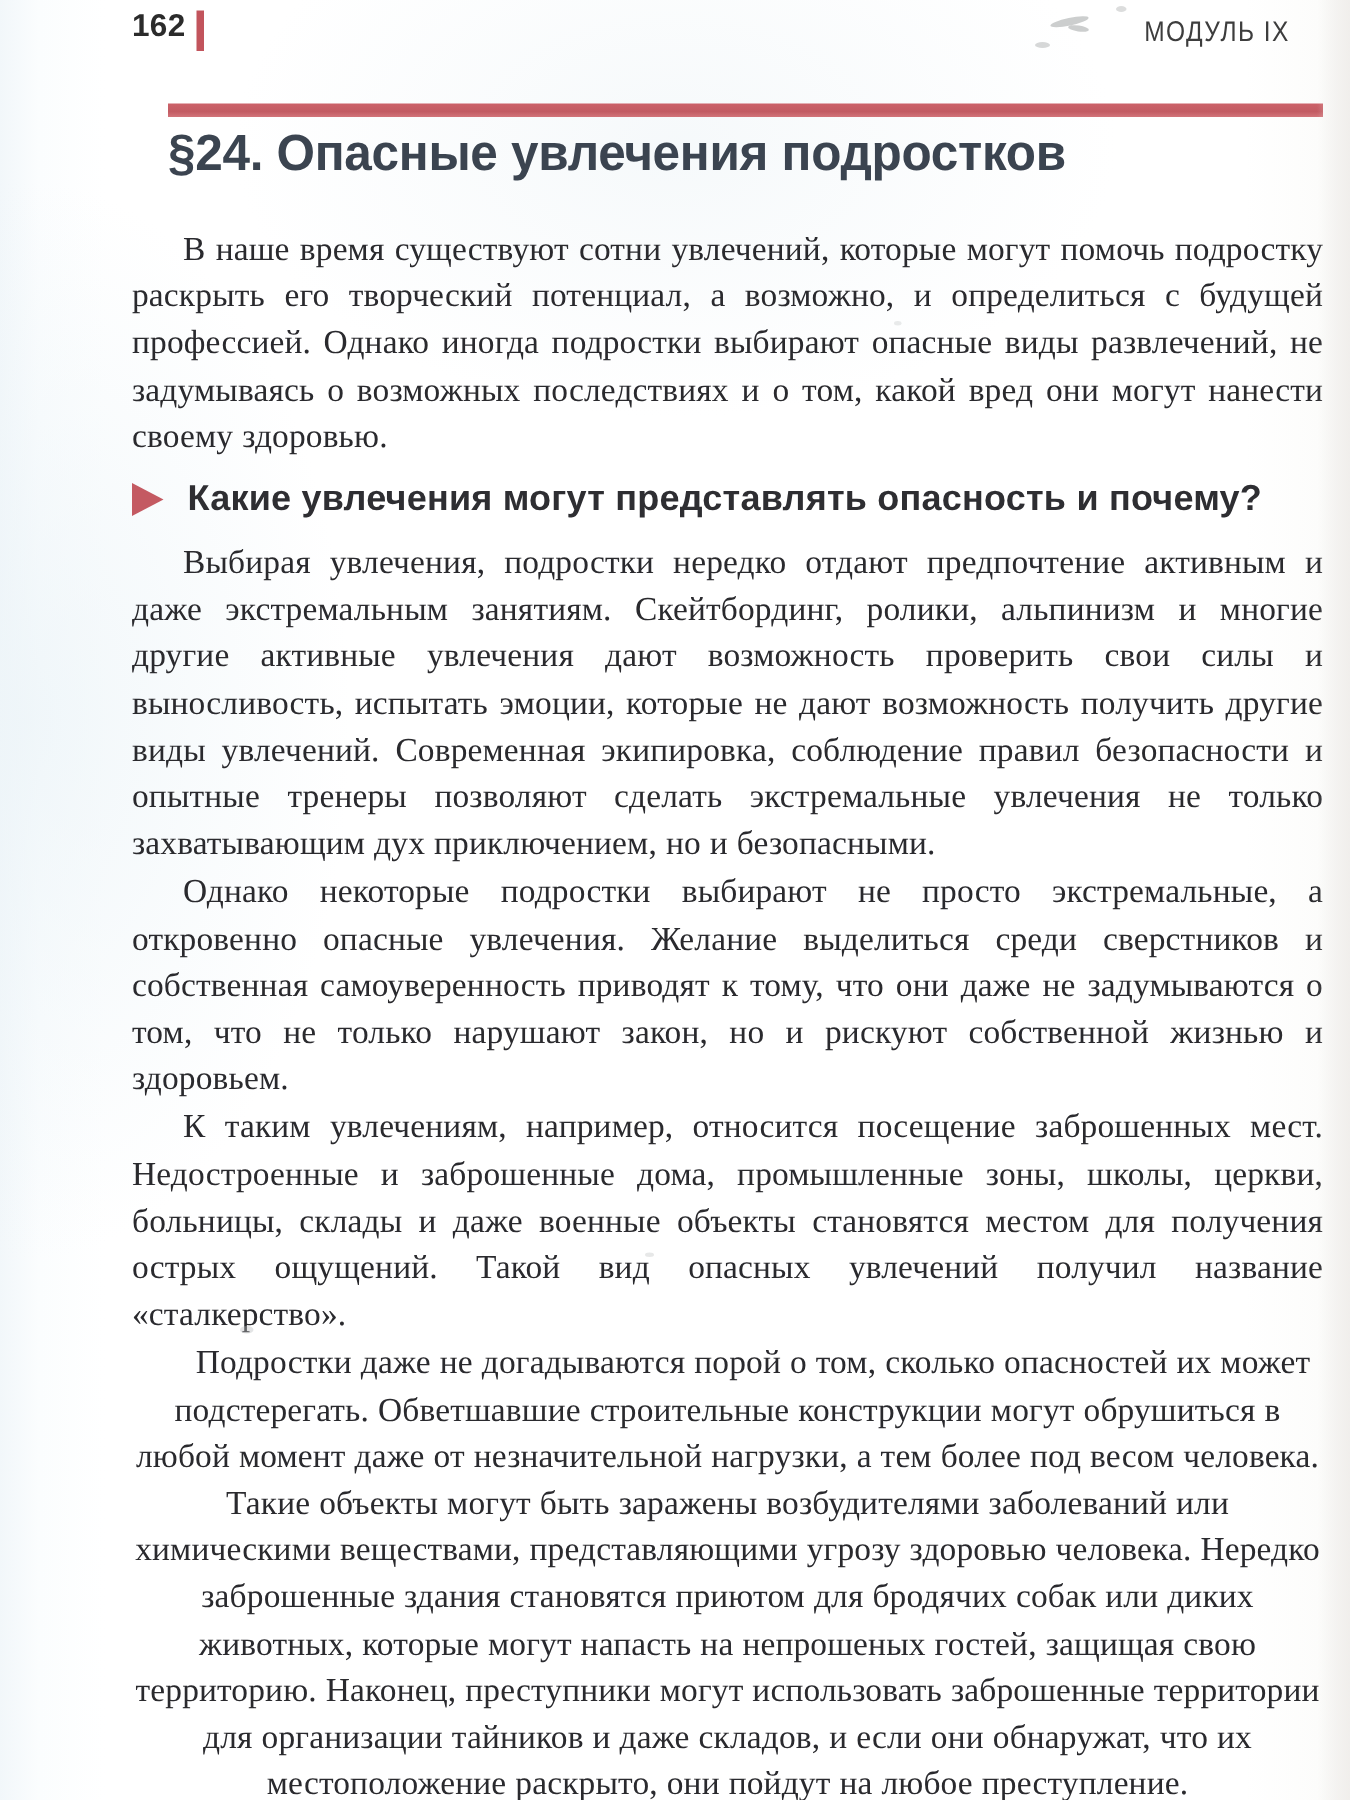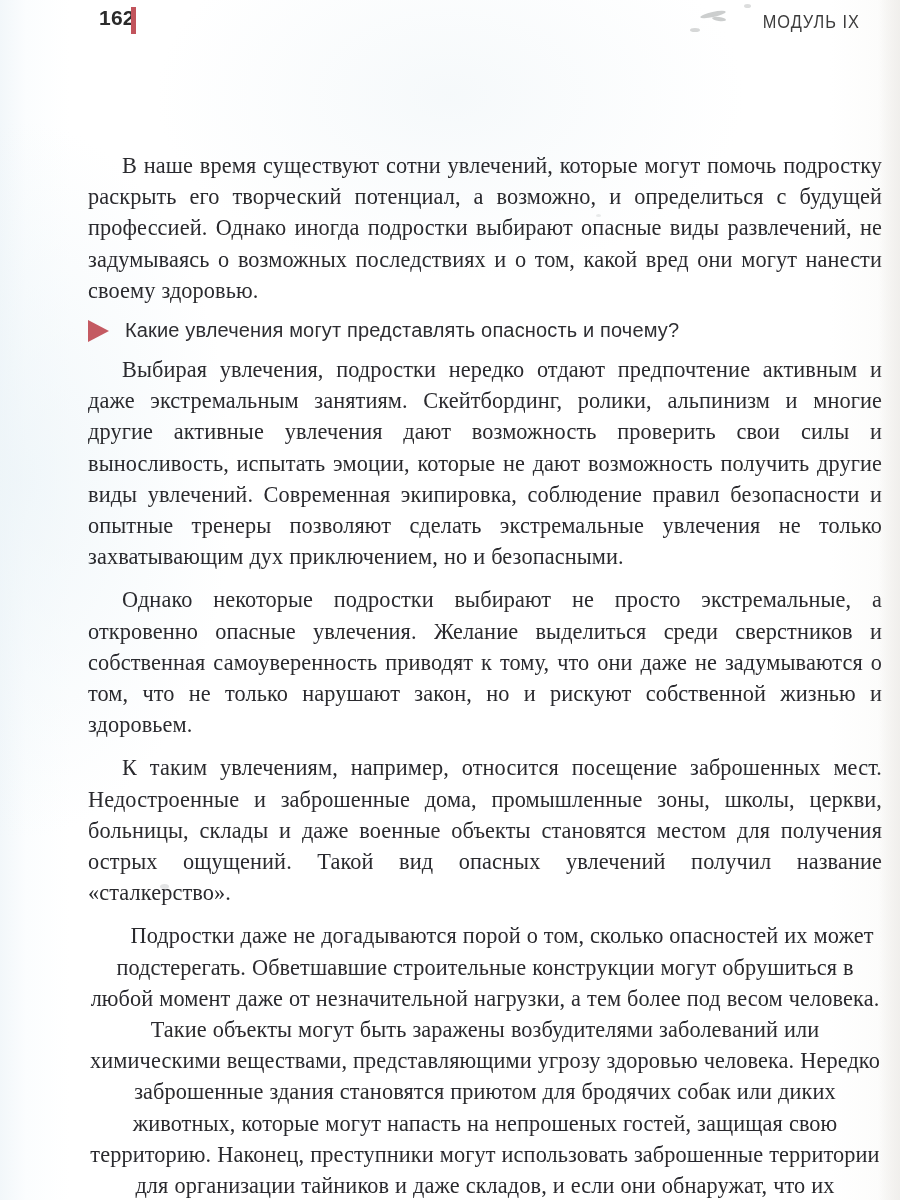--- a/index.html
+++ b/index.html
@@ -48,21 +48,20 @@
   }
   .folio {
     position: absolute;
     left: 0;
     top: 0;
     font-family: "Liberation Sans", "DejaVu Sans", sans-serif;
     font-weight: bold;
     font-size: 21px;
     color: #2b2b2b;
     letter-spacing: 0.2px;
-    margin-left: 11px;
   }
   .folio-rule {
     position: absolute;
     left: 43px;
     top: 1px;
     width: 5px;
     height: 27px;
     background: #c2545c;
   }
   .module-label {
@@ -123,21 +122,21 @@
     font-size: 22.3px;
     line-height: 31.2px;
     color: #2a2a2e;
     letter-spacing: 0.1px;
     word-spacing: 0.3px;
     -webkit-hyphens: manual;
     hyphens: manual;
     font-family: Liberation Serif, serif;
   }
   p.para + p.para {
-    margin-top: 12px;
+    margin-top: 1px;
   }
   p.para:last-child { text-align: center; }
 
   
   .callout {
     display: flex;
     align-items: center;
     margin: 13px 0 12px 0;
     text-indent: 0;
   }
@@ -145,22 +144,22 @@
     width: 0;
     height: 0;
     border-top: 11px solid transparent;
     border-bottom: 11px solid transparent;
     border-left: 21px solid #c45a62;
     margin-right: 16px;
     flex: 0 0 auto;
   }
   .callout-text {
     font-family: "Liberation Sans", "DejaVu Sans", sans-serif;
-    font-weight: normal;
-    font-size: 20px;
+    font-weight: bold;
+    font-size: 24px;
     color: #2e2e32;
     letter-spacing: 0.15px;
     white-space: nowrap;
   }
 
   
   .edge-band {
     position: absolute;
     top: 0;
     right: 0;
@@ -181,20 +180,24 @@
     <div class="folio">162</div>
     <div class="folio-rule"></div>
     <div class="module-label">МОДУЛЬ IX</div>
   </div>
 
   <div class="header-smudge" style="left:700px; top:12px; width:26px; height:5px; border-radius:50%; transform:rotate(-12deg);"></div>
   <div class="header-smudge" style="left:712px; top:17px; width:14px; height:4px; border-radius:50%; transform:rotate(8deg);"></div>
   <div class="header-smudge" style="left:744px; top:4px; width:7px; height:4px; border-radius:50%; opacity:0.35;"></div>
   <div class="header-smudge" style="left:690px; top:28px; width:10px; height:4px; border-radius:50%; opacity:0.4;"></div>
 
+  <div class="title-block">
+    <div class="title-rule"></div>
+    <div class="section-title">§24. Опасные увлечения подростков</div>
+  </div>
 
   <div class="body-col">
 
     <p class="para">В наше время существуют сотни увлечений, которые могут помочь подростку раскрыть его творческий потенциал, а возможно, и определиться с будущей профессией. Однако иногда подростки выбирают опасные виды развлечений, не задумываясь о возможных последствиях и о том, какой вред они могут нанести своему здоровью.</p>
 
     <div class="callout">
       <span class="callout-arrow"></span>
       <span class="callout-text">Какие увлечения могут представлять опасность и почему?</span>
     </div>
 

